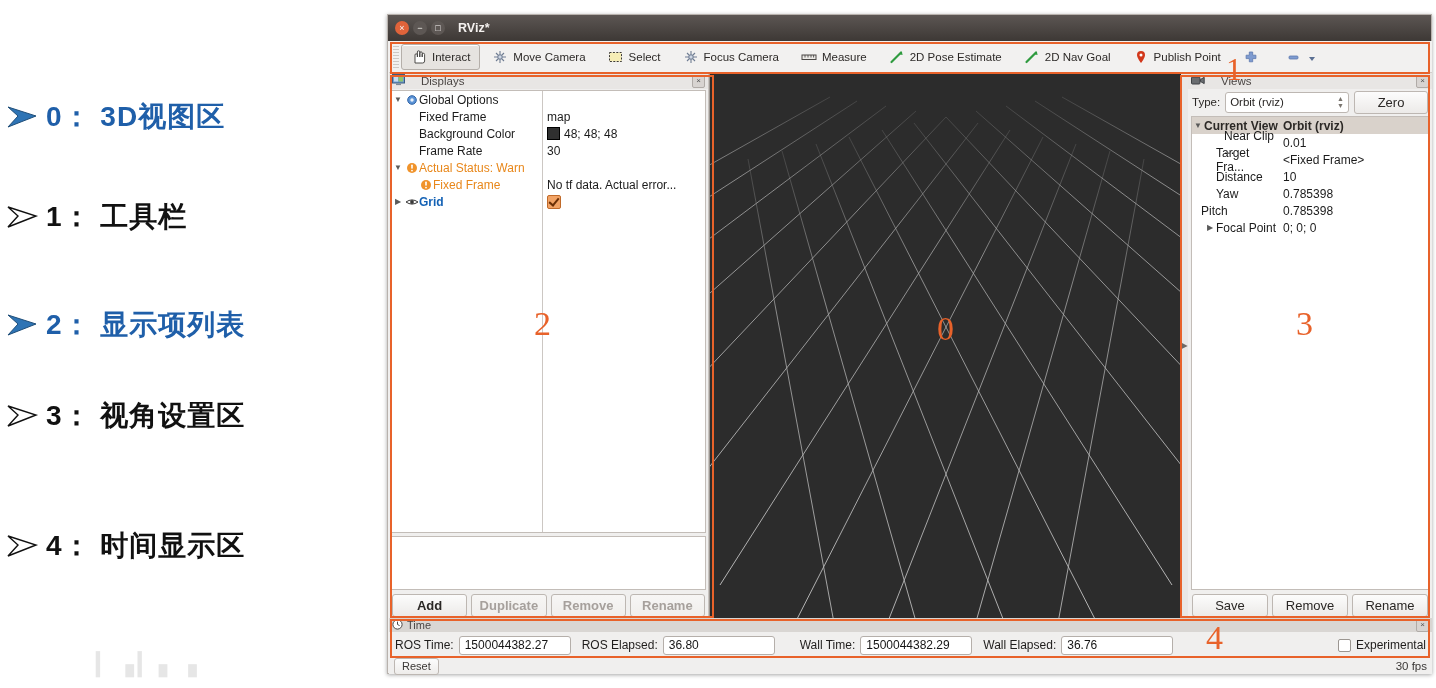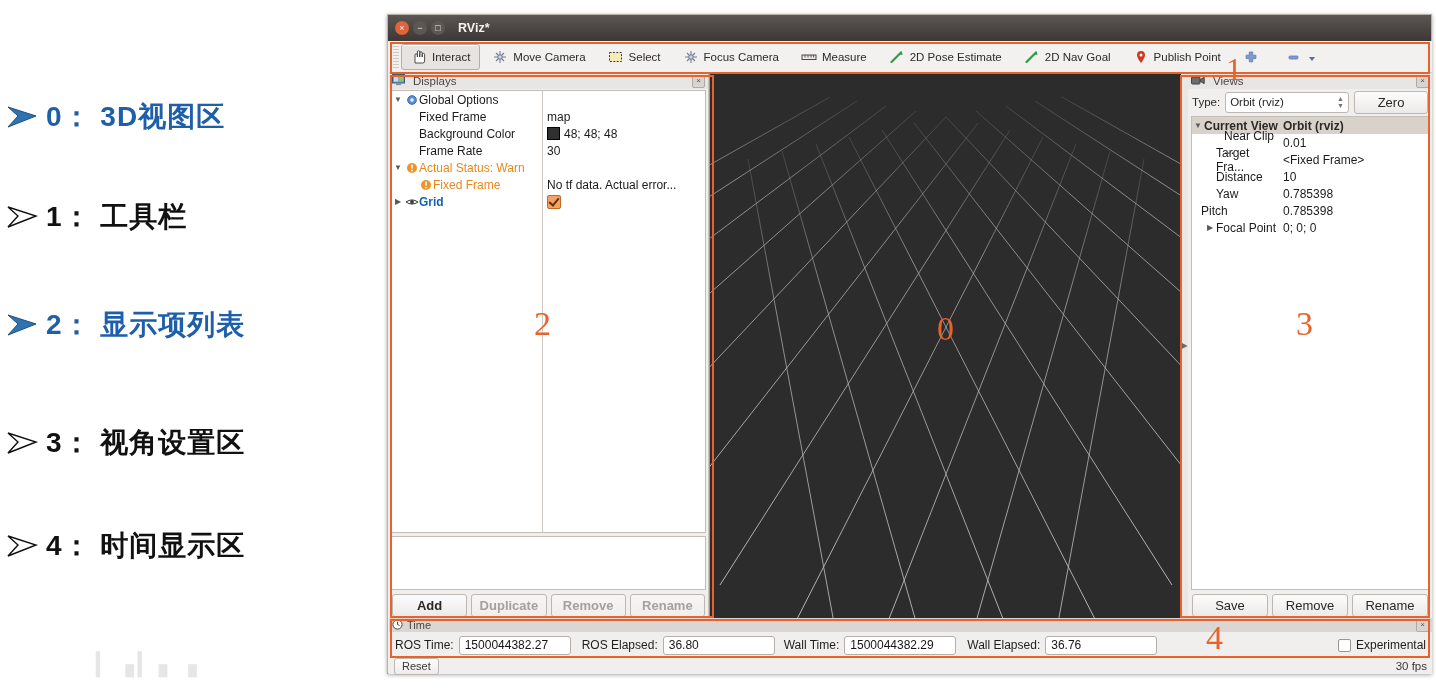--- a/index.html
+++ b/index.html
@@ -46,21 +46,21 @@
         font-size:11.5px;color:#2d2a28;white-space:nowrap;border:1px solid transparent;border-radius:3px;}
   .tbtn.active{background:#e6e3e0;border:1px solid #b5afaa;box-shadow:inset 0 1px 0 #fff;}
   .tico{width:16px;height:14px;margin-right:5px;flex:none;display:block;}
 
   
   #content{position:absolute;left:1px;top:58px;width:1043px;height:545px;display:flex;}
 
   .panel{background:#f0efee;display:flex;flex-direction:column;}
   .panel-title{height:16px;display:flex;align-items:center;font-size:11.5px;color:#4a4543;
     background:#e8e6e4;padding:0 3px;box-sizing:border-box;}
-  .panel-title .ptxt{flex:1;margin-left:8px;font-weight:normal;}
+  .panel-title .ptxt{flex:1;margin-left:16px;font-weight:normal;}
   .pclose{width:11px;height:11px;background:#d8d4d1;border:1px solid #b0aba7;border-radius:2px;
           font-size:8px;line-height:9px;text-align:center;color:#555;}
 
   
   #displays{width:319px;flex:none;border-right:1px solid #c9c4c0;}
   #disp-tree{flex:1;background:#ffffff;border:1px solid #c3bdb8;margin:1px 2px 0 2px;
              position:relative;overflow:hidden;font-size:12px;color:#1b1b1b;}
   #disp-split{position:absolute;left:150px;top:0;bottom:0;width:1px;background:#ccc7c3;}
   .trow{display:flex;height:17px;align-items:center;}
   .tcell-l{width:150px;display:flex;align-items:center;box-sizing:border-box;}
@@ -141,21 +141,21 @@
     <span class="anno-text anno-black">1： 工具栏</span>
   </div>
   <div class="anno-row" style="top:302px">
     <span class="anno-arrow">
       <svg width="34" height="24" viewBox="0 0 34 24">
           <path d="M2 2 L30 11 L2 22 L12 11 Z" fill="#2e74b5" stroke="#1f4e79" stroke-width="1"></path>
         </svg>
     </span>
     <span class="anno-text anno-blue">2： 显示项列表</span>
   </div>
-  <div class="anno-row" style="top:420px">
+  <div class="anno-row" style="top:393px">
     <span class="anno-arrow">
       <svg width="34" height="24" viewBox="0 0 34 24">
           <path d="M2 2 L30 11 L2 22 L12 11 Z" fill="#ffffff" stroke="#111111" stroke-width="1.4"></path>
         </svg>
     </span>
     <span class="anno-text anno-black">3： 视角设置区</span>
   </div>
   <div class="anno-row" style="top:523px">
     <span class="anno-arrow">
       <svg width="34" height="24" viewBox="0 0 34 24">
@@ -531,21 +531,21 @@
           </svg>
       </span>
       <span style="margin-left:4px">Time</span>
       <span class="pclose" style="margin-left:auto">×</span>
     </div>
     <div id="time-row">
       <span>ROS Time:</span>
       <span class="tfield" style="width:112px">1500044382.27</span>
       <span style="margin-left:6px">ROS Elapsed:</span>
       <span class="tfield" style="width:112px">36.80</span>
-      <span style="margin-left:4px">Wall Time:</span>
+      <span style="margin-left:20px">Wall Time:</span>
       <span class="tfield" style="width:112px">1500044382.29</span>
       <span style="margin-left:6px">Wall Elapsed:</span>
       <span class="tfield" style="width:112px">36.76</span>
       <span style="margin-left:auto;display:flex;align-items:center;gap:5px">
         <span class="chkbox"></span>
         <span>Experimental</span>
       </span>
     </div>
   </div>
 

